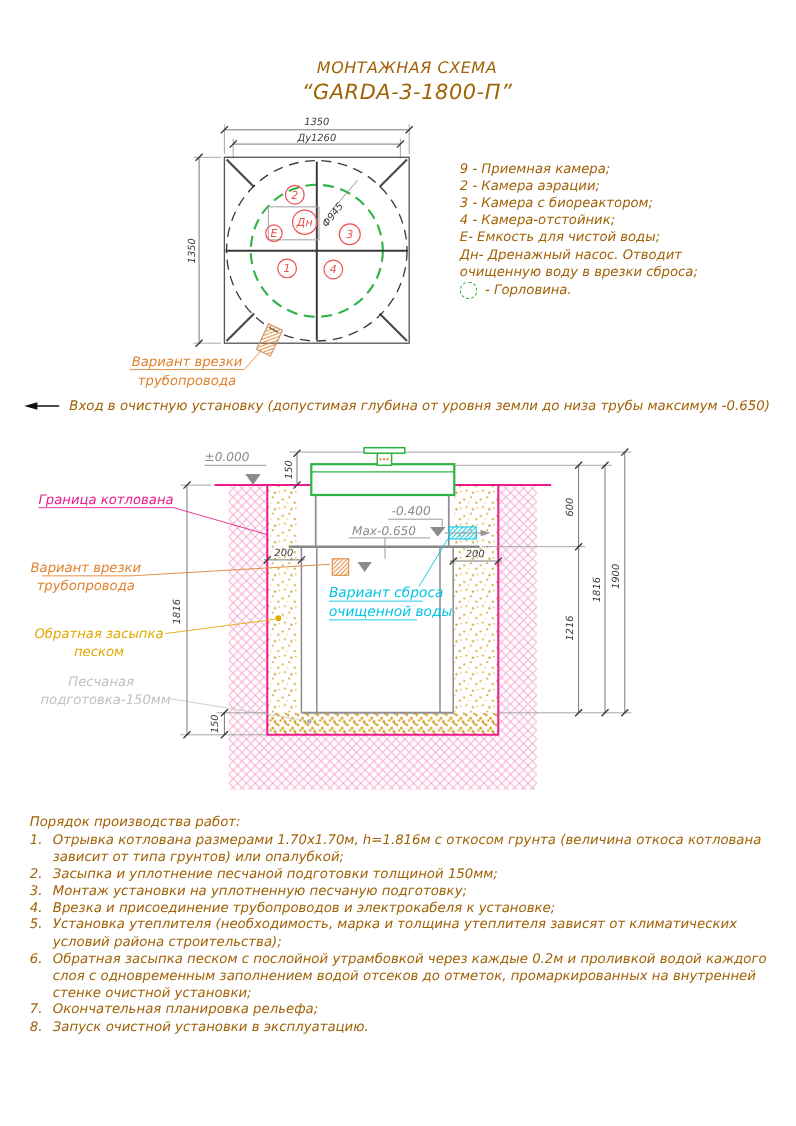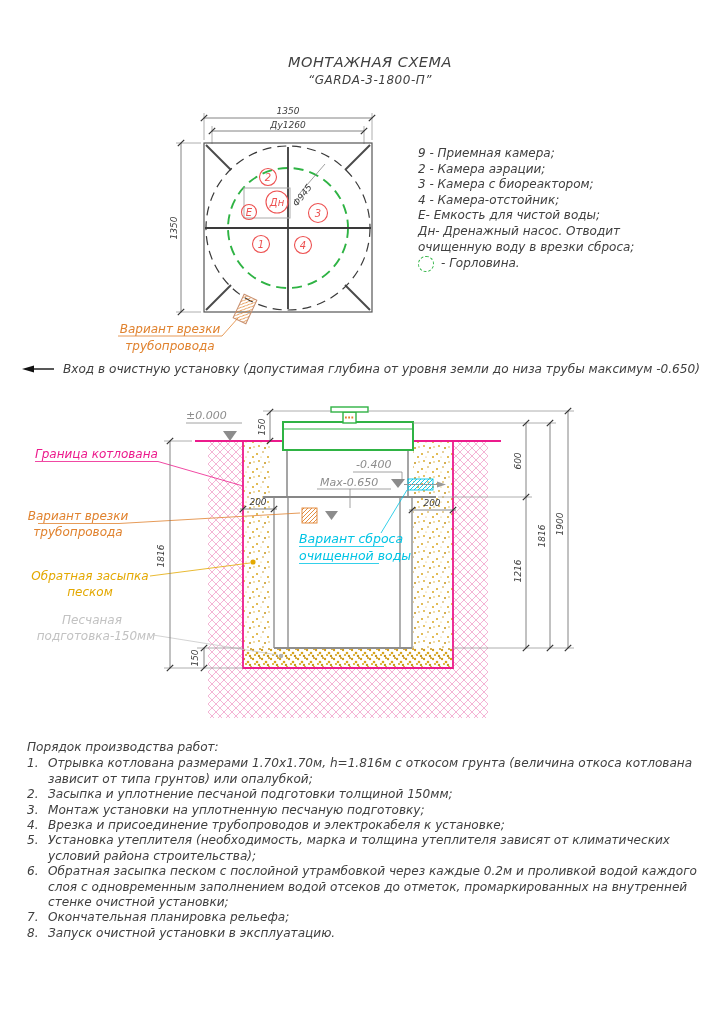--- a/index.html
+++ b/index.html
@@ -3,24 +3,24 @@
 <meta charset="utf-8">
 <style>
   html,body{margin:0;padding:0;background:#fff;}
   #canvas{position:relative;width:724px;height:1024px;background:#fff;overflow:hidden;
           font-family:"DejaVu Sans",sans-serif;}
   svg.drawing{position:absolute;left:0;top:0;}
   svg text{font-family:"DejaVu Sans",sans-serif;font-style:italic;}
   .dim{font-size:9px;fill:#3c3c3c;}
   .lvl{font-size:11px;fill:#8c8c8c;}
   .redlab{fill:#ed5151;font-size:10px;}
-  .overlay{position:absolute;font-style:italic;color:#404040;}
+  .overlay{position:absolute;font-style:italic;color:#a16207;}
   .title-block{left:150px;top:54px;width:440px;text-align:center;}
   .title-l1{font-size:14.5px;letter-spacing:.5px;}
-  .title-l2{font-size:12px;margin-top:3px;letter-spacing:.5px;}
+  .title-l2{font-size:19px;margin-top:3px;letter-spacing:.5px;}
   .legend{left:418px;top:146px;width:228px;font-size:12px;line-height:15.6px;}
   .legend-title{text-decoration:underline;margin-bottom:1px;}
   .legend-gorl{display:flex;align-items:flex-start;gap:7px;margin-top:1px;}
   .gorl-icon{width:14px;height:14px;border:1.6px dashed #2fb344;border-radius:50%;flex:none;}
   .flow{display:flex;align-items:center;gap:9px;font-size:12.1px;}
   .flow svg{flex:none;}
   .work{left:27px;top:740px;width:676px;font-size:12.1px;line-height:15.4px;}
   .work-title{margin-bottom:1px;}
   .work-item{display:flex;}
   .work-item .num{width:21px;flex:none;}

